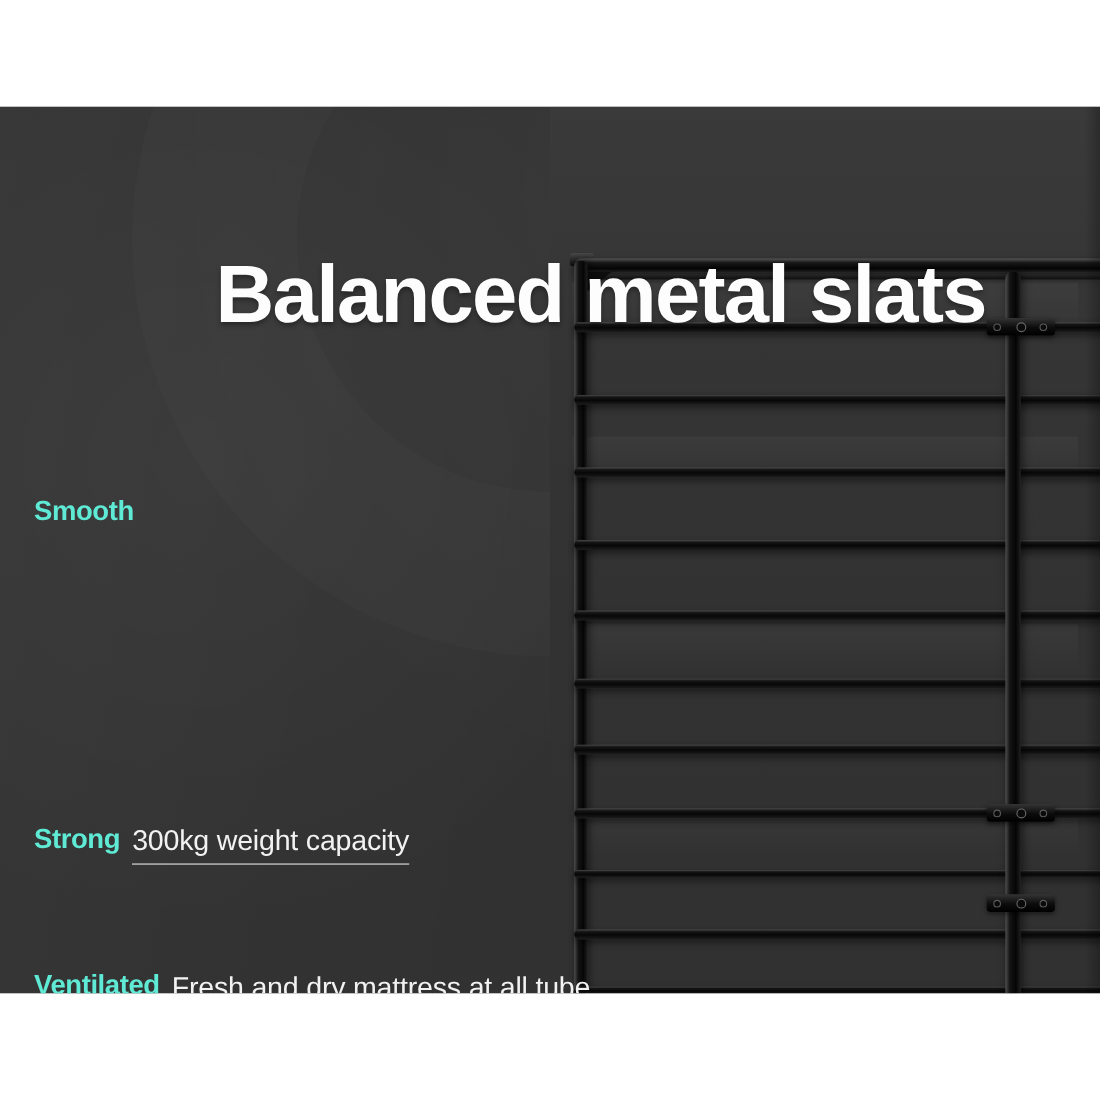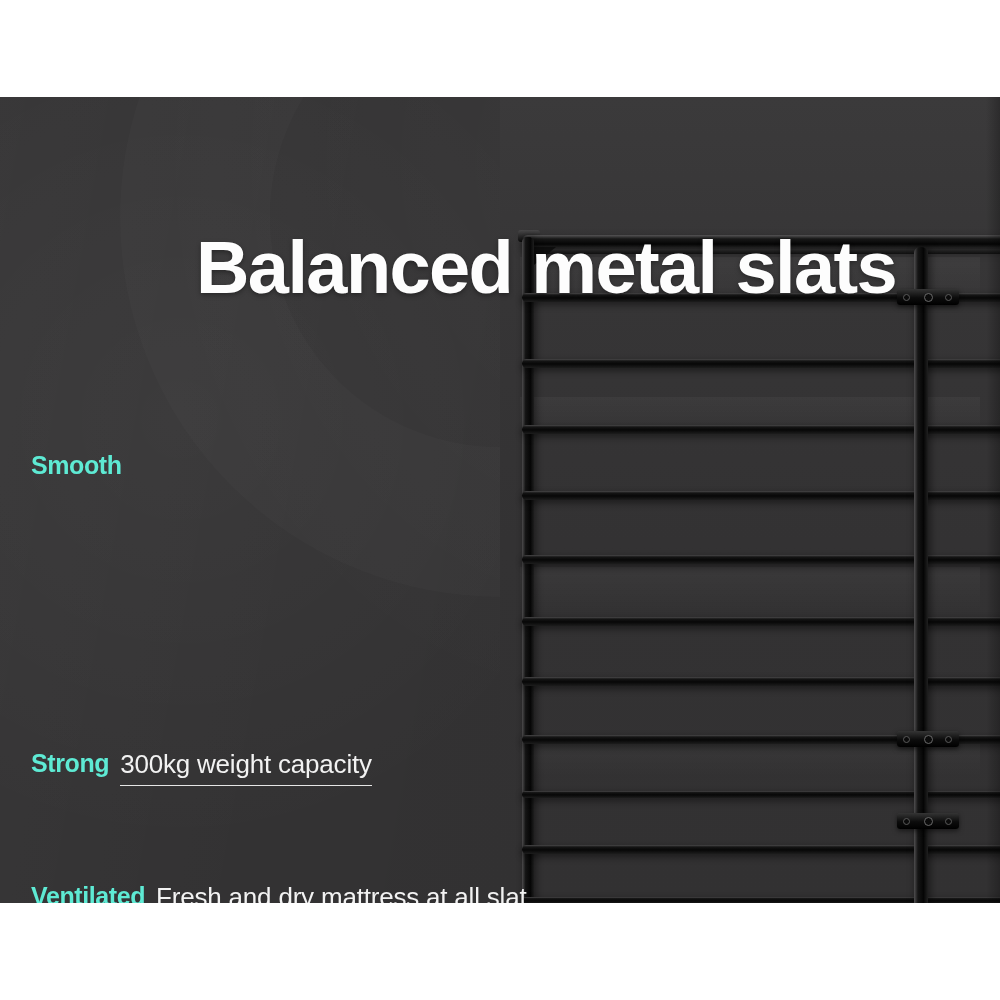--- a/index.html
+++ b/index.html
@@ -309,19 +309,19 @@
       <div class="feature-row r1">
       </div>
 
       <div class="feature-row r2">
         <span class="feature-label">Strong</span>
         <span class="feature-desc">300kg weight capacity</span>
       </div>
 
       <div class="feature-row r3">
         <span class="feature-label">Ventilated</span>
-        <span class="feature-desc">Fresh and dry mattress at all slat</span>
+        <span class="feature-desc">Fresh and dry mattress at all tube</span>
       </div>
 
     </div>
   </div>
 
 </div>
 
 </body></html>

